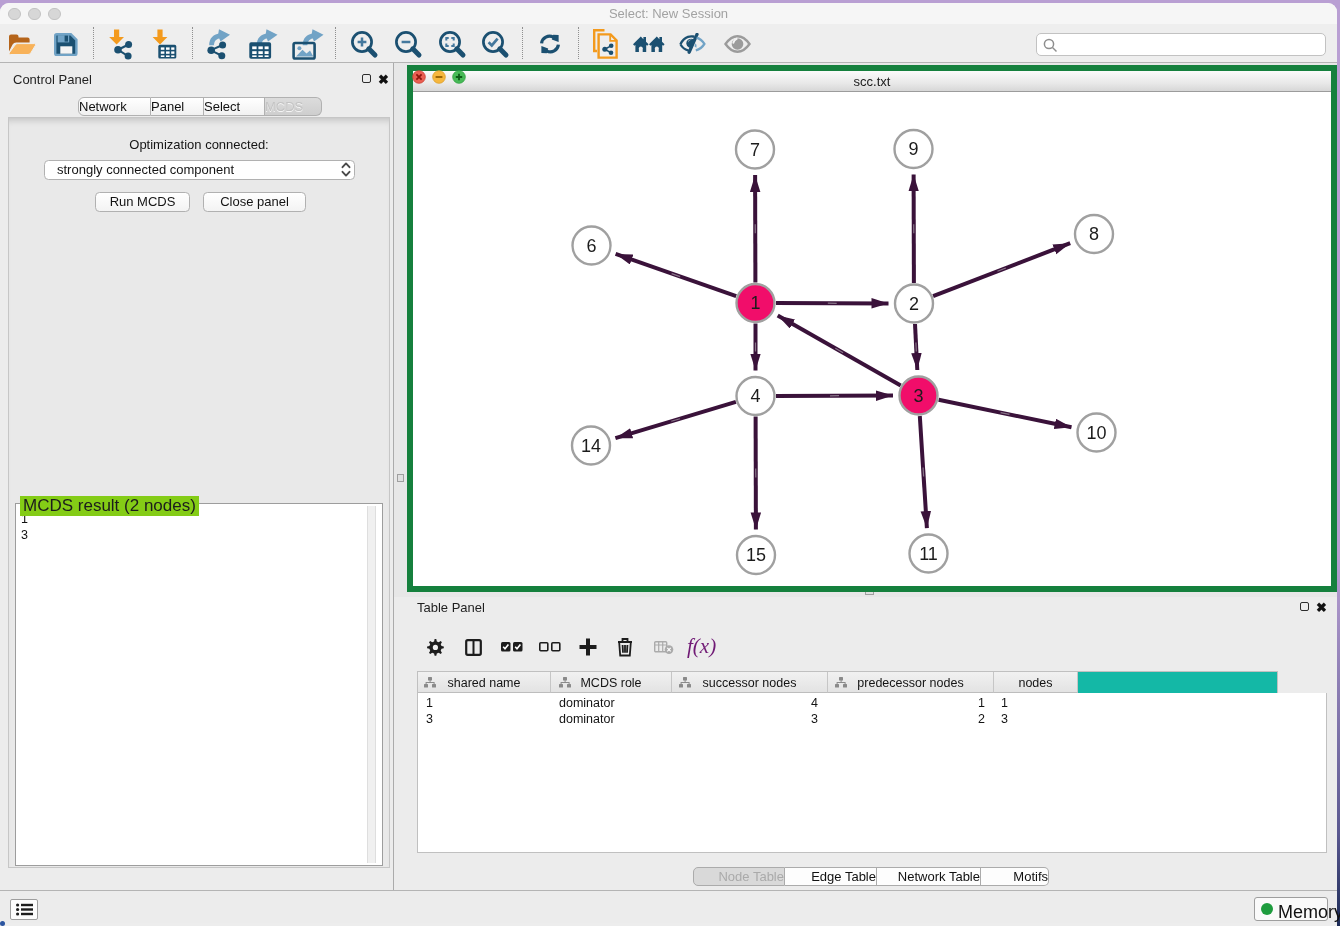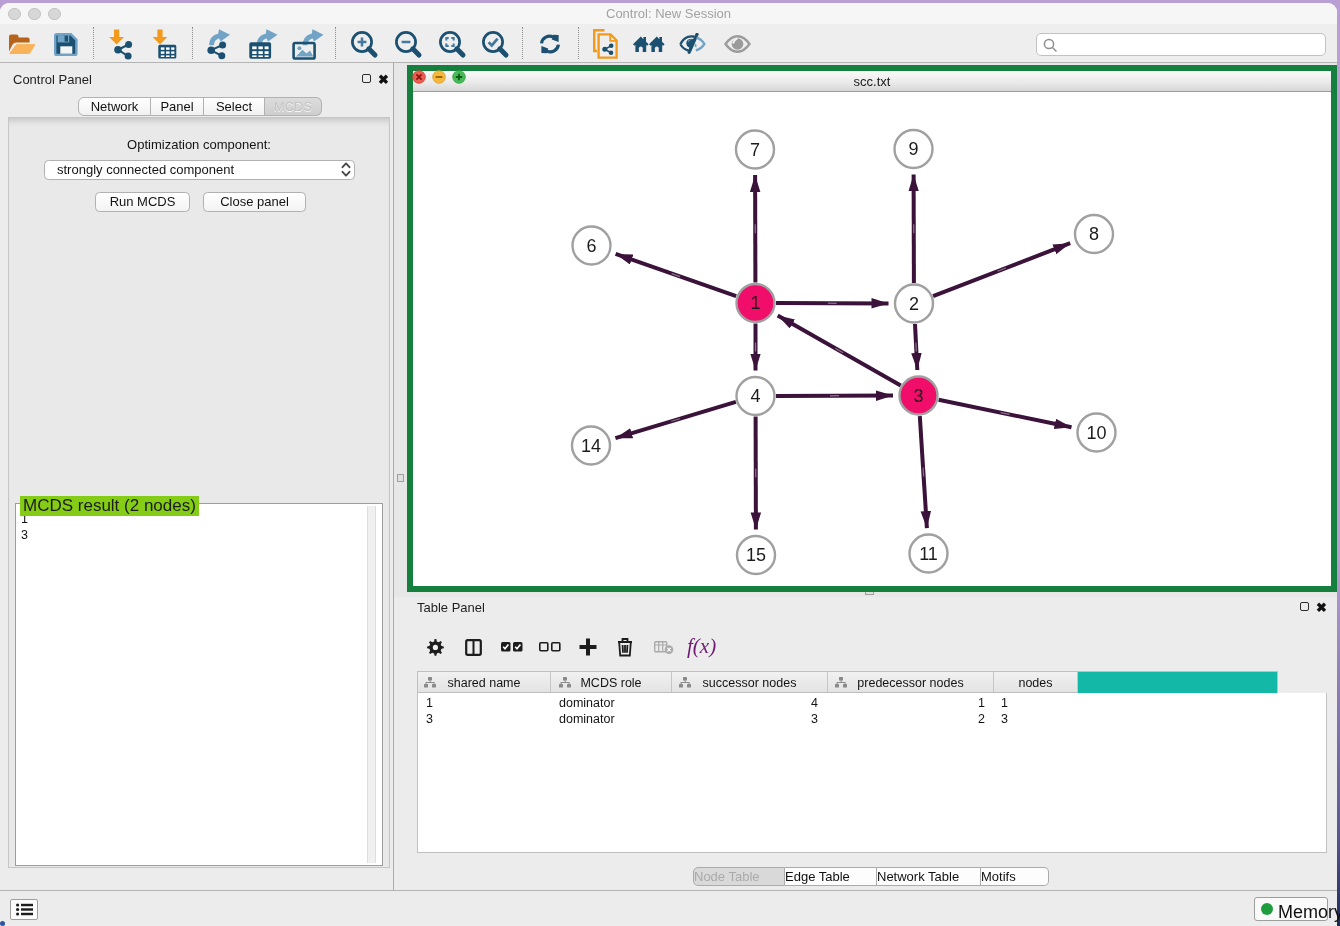--- a/index.html
+++ b/index.html
@@ -15,46 +15,46 @@
 #rightbg{position:absolute;left:394px;top:63px;width:943px;height:827px;background:#e7e7e7}
 #netframe{position:absolute;left:407px;top:65px;width:930px;height:527px;border:6px solid #15803d;background:#fff}
 #nettitle{position:absolute;left:0;top:0;width:100%;height:21px;background:linear-gradient(180deg,#fbfbfb,#e9e9e9 60%,#d7d7d7);border-bottom:1px solid #9c9c9c}
 #nettitle .t{position:absolute;left:0;right:0;top:3px;text-align:center;font-size:13px;color:#1a1a1a}
 #tablepanel{position:absolute;left:394px;top:597px;width:943px;height:293px;background:#ececec}
 #statusbar{position:absolute;left:0;top:890px;width:1337px;height:33px;background:#ececec;border-top:1px solid #b4b4b4}
 .paneltitle{font-size:13px;color:#1f1f1f}
 .winbtn{position:absolute;width:9px;height:9px;border:1.6px solid #2c2c2c;border-radius:2px}
 .winx{position:absolute;font-size:13px;font-weight:700;color:#111}
 .tabrow{position:absolute;display:flex;height:19px;font-size:13px}
-.tabrow .tb{border:1px solid #b1b1b1;border-left:none;background:linear-gradient(180deg,#ffffff,#f1f1f1);color:#111;text-align:center;line-height:18px}
+.tabrow .tb{border:1px solid #b1b1b1;border-left:none;background:linear-gradient(180deg,#ffffff,#f1f1f1);color:#111;text-align:left;line-height:18px}
 .tabrow .tb:first-child{border-left:1px solid #b1b1b1;border-radius:6px 0 0 6px}
 .tabrow .tb:last-child{border-radius:0 6px 6px 0}
 .tabrow .sel{background:linear-gradient(180deg,#dcdcdc,#cecece);color:#c3c3c3;text-shadow:0 1px 0 #f5f5f5}
 .btn{position:absolute;height:20px;background:linear-gradient(180deg,#ffffff,#f3f3f3);border:1px solid #b1b1b1;border-radius:4.5px;font-size:13px;color:#141414;text-align:center;line-height:18px}
 #combo{position:absolute;left:44px;top:160px;width:311px;height:20px;background:#fff;border:1px solid #b1b1b1;border-radius:4.5px;font-size:13px;color:#141414;line-height:18px;padding-left:12px}
 #fieldset{position:absolute;left:15px;top:503px;width:368px;height:363px;border:1px solid #9d9d9d;background:#fff}
 #fieldset .legend{position:absolute;left:4px;top:-8px;background:#84cc16;padding:0 3px;font-size:17px;color:#1c1c1c;z-index:2}
 #resultbox{position:absolute;left:0;top:0;width:366px;height:361px;background:#fff}
 #resultbox .sb{position:absolute;right:6px;top:2px;bottom:2px;width:9px;background:#f0f0f0;border-left:1px solid #dedede;border-right:1px solid #dedede}
 .cell{position:absolute;font-size:12.5px;color:#141414}
 #thead{position:absolute;left:417px;top:671px;width:861px;height:22px;background:#14b8a6;border:1px solid #c0c0c0;border-bottom:none}
 #tbody{position:absolute;left:417px;top:693px;width:910px;height:160px;background:#fff;border:1px solid #c0c0c0;border-top:none}
 .hcell{position:absolute;top:0;height:100%;background:linear-gradient(180deg,#f1f1f1,#e3e3e3);border-right:1px solid #c6c6c6;border-bottom:1px solid #bdbdbd;text-align:center;font-size:12.5px;color:#141414;line-height:22px}
 #bottabs{position:absolute;left:693px;top:867px;height:19px;display:flex;font-size:13px}
-#bottabs .tb{border:1px solid #ababab;border-left:none;background:#fdfdfd;color:#111;text-align:left;line-height:17px}
+#bottabs .tb{border:1px solid #ababab;border-left:none;background:#fdfdfd;color:#111;text-align:right;line-height:17px}
 #bottabs .tb:first-child{border-left:1px solid #ababab;border-radius:5px 0 0 5px}
 #bottabs .tb:last-child{border-radius:0 5px 5px 0}
 #bottabs .sel{background:#d9d9d9;color:#aaaaaa}
 </style></head><body>
 <div id="win">
 <div id="titlebar">
       <div class="gdot" style="left:8px"></div>
       <div class="gdot" style="left:28px"></div>
       <div class="gdot" style="left:48px"></div>
-      <div class="t">Control: New Session</div>
+      <div class="t">Select: New Session</div>
     </div>
 </div>
 <div id="toolbar"></div>
 <svg class="ab" style="left:8px;top:33px" width="30" height="24" viewBox="0 0 30 24">
     <path d="M1,18.5 L1,3.5 Q1,1.5 3,1.5 L8.5,1.5 Q10.5,1.5 10.5,3.5 L10.5,4.6 L19.6,4.6 Q21.6,4.6 21.6,6.6 L21.6,9.4 L8.2,9.4 Q5.8,9.4 4.6,11.6 L1,18.5 Z" fill="#b5641a"></path>
     <path d="M1,20.2 L7,12.1 Q8,10.6 9.8,10.6 L26.4,10.6 Q28.4,10.6 27.4,12.4 L22.8,19.9 Q21.8,21.5 20,21.5 L2.4,21.5 Q0.9,21.5 1,20.2 Z" fill="#f8b259" stroke="#efefef" stroke-width="1"></path>
   </svg>
 <svg class="ab" style="left:54px;top:33px" width="24" height="23" viewBox="0 0 24 23">
     <path d="M1.2,2.8 Q1.2,1.2 2.8,1.2 L16.8,1.2 L22.4,6.8 L22.4,20.4 Q22.4,22 20.8,22 L2.8,22 Q1.2,22 1.2,20.4 Z" fill="#1b5071" stroke="#71a3c6" stroke-width="2.4"></path>
     <rect x="3.6" y="2.2" width="11.6" height="7.2" fill="#71a3c6"></rect>
@@ -203,21 +203,21 @@
 <div class="ab paneltitle" style="left:13px;top:72px">Control Panel</div>
 <div class="winbtn" style="left:362px;top:74px"></div>
 <div class="winx" style="left:378px;top:72px">✖</div>
 <div class="ab" style="left:8px;top:117px;width:382px;height:751px;background:#e9e9e9;border:1px solid #c6c6c6;box-shadow:inset 0 7px 7px -5px rgba(0,0,0,0.18)"></div>
 <div class="tabrow" style="left:78px;top:97px">
     <div class="tb" style="width:73px">Network</div>
     <div class="tb" style="width:53px">Panel</div>
     <div class="tb" style="width:61px">Select</div>
     <div class="tb sel" style="width:57px">MCDS</div>
   </div>
-<div class="ab" style="left:8px;top:137px;width:382px;text-align:center;font-size:13px;color:#141414">Optimization component:</div>
+<div class="ab" style="left:8px;top:137px;width:382px;text-align:center;font-size:13px;color:#141414">Optimization connected:</div>
 <div id="combo">strongly connected component</div>
 <svg class="ab" style="left:340px;top:162px" width="12" height="15" viewBox="0 0 12 15">
     <path d="M2.5,5.2 L6,1.4 L9.5,5.2 M2.5,9.8 L6,13.6 L9.5,9.8" fill="none" stroke="#4a4a4a" stroke-width="1.9" stroke-linecap="round" stroke-linejoin="round"></path>
   </svg>
 <div class="btn" style="left:95px;top:192px;width:95px">Run MCDS</div>
 <div class="btn" style="left:203px;top:192px;width:103px">Close panel</div>
 <div id="fieldset">
     <div class="legend">MCDS result (2 nodes)</div>
     <div id="resultbox">
       <div class="sb"></div>

